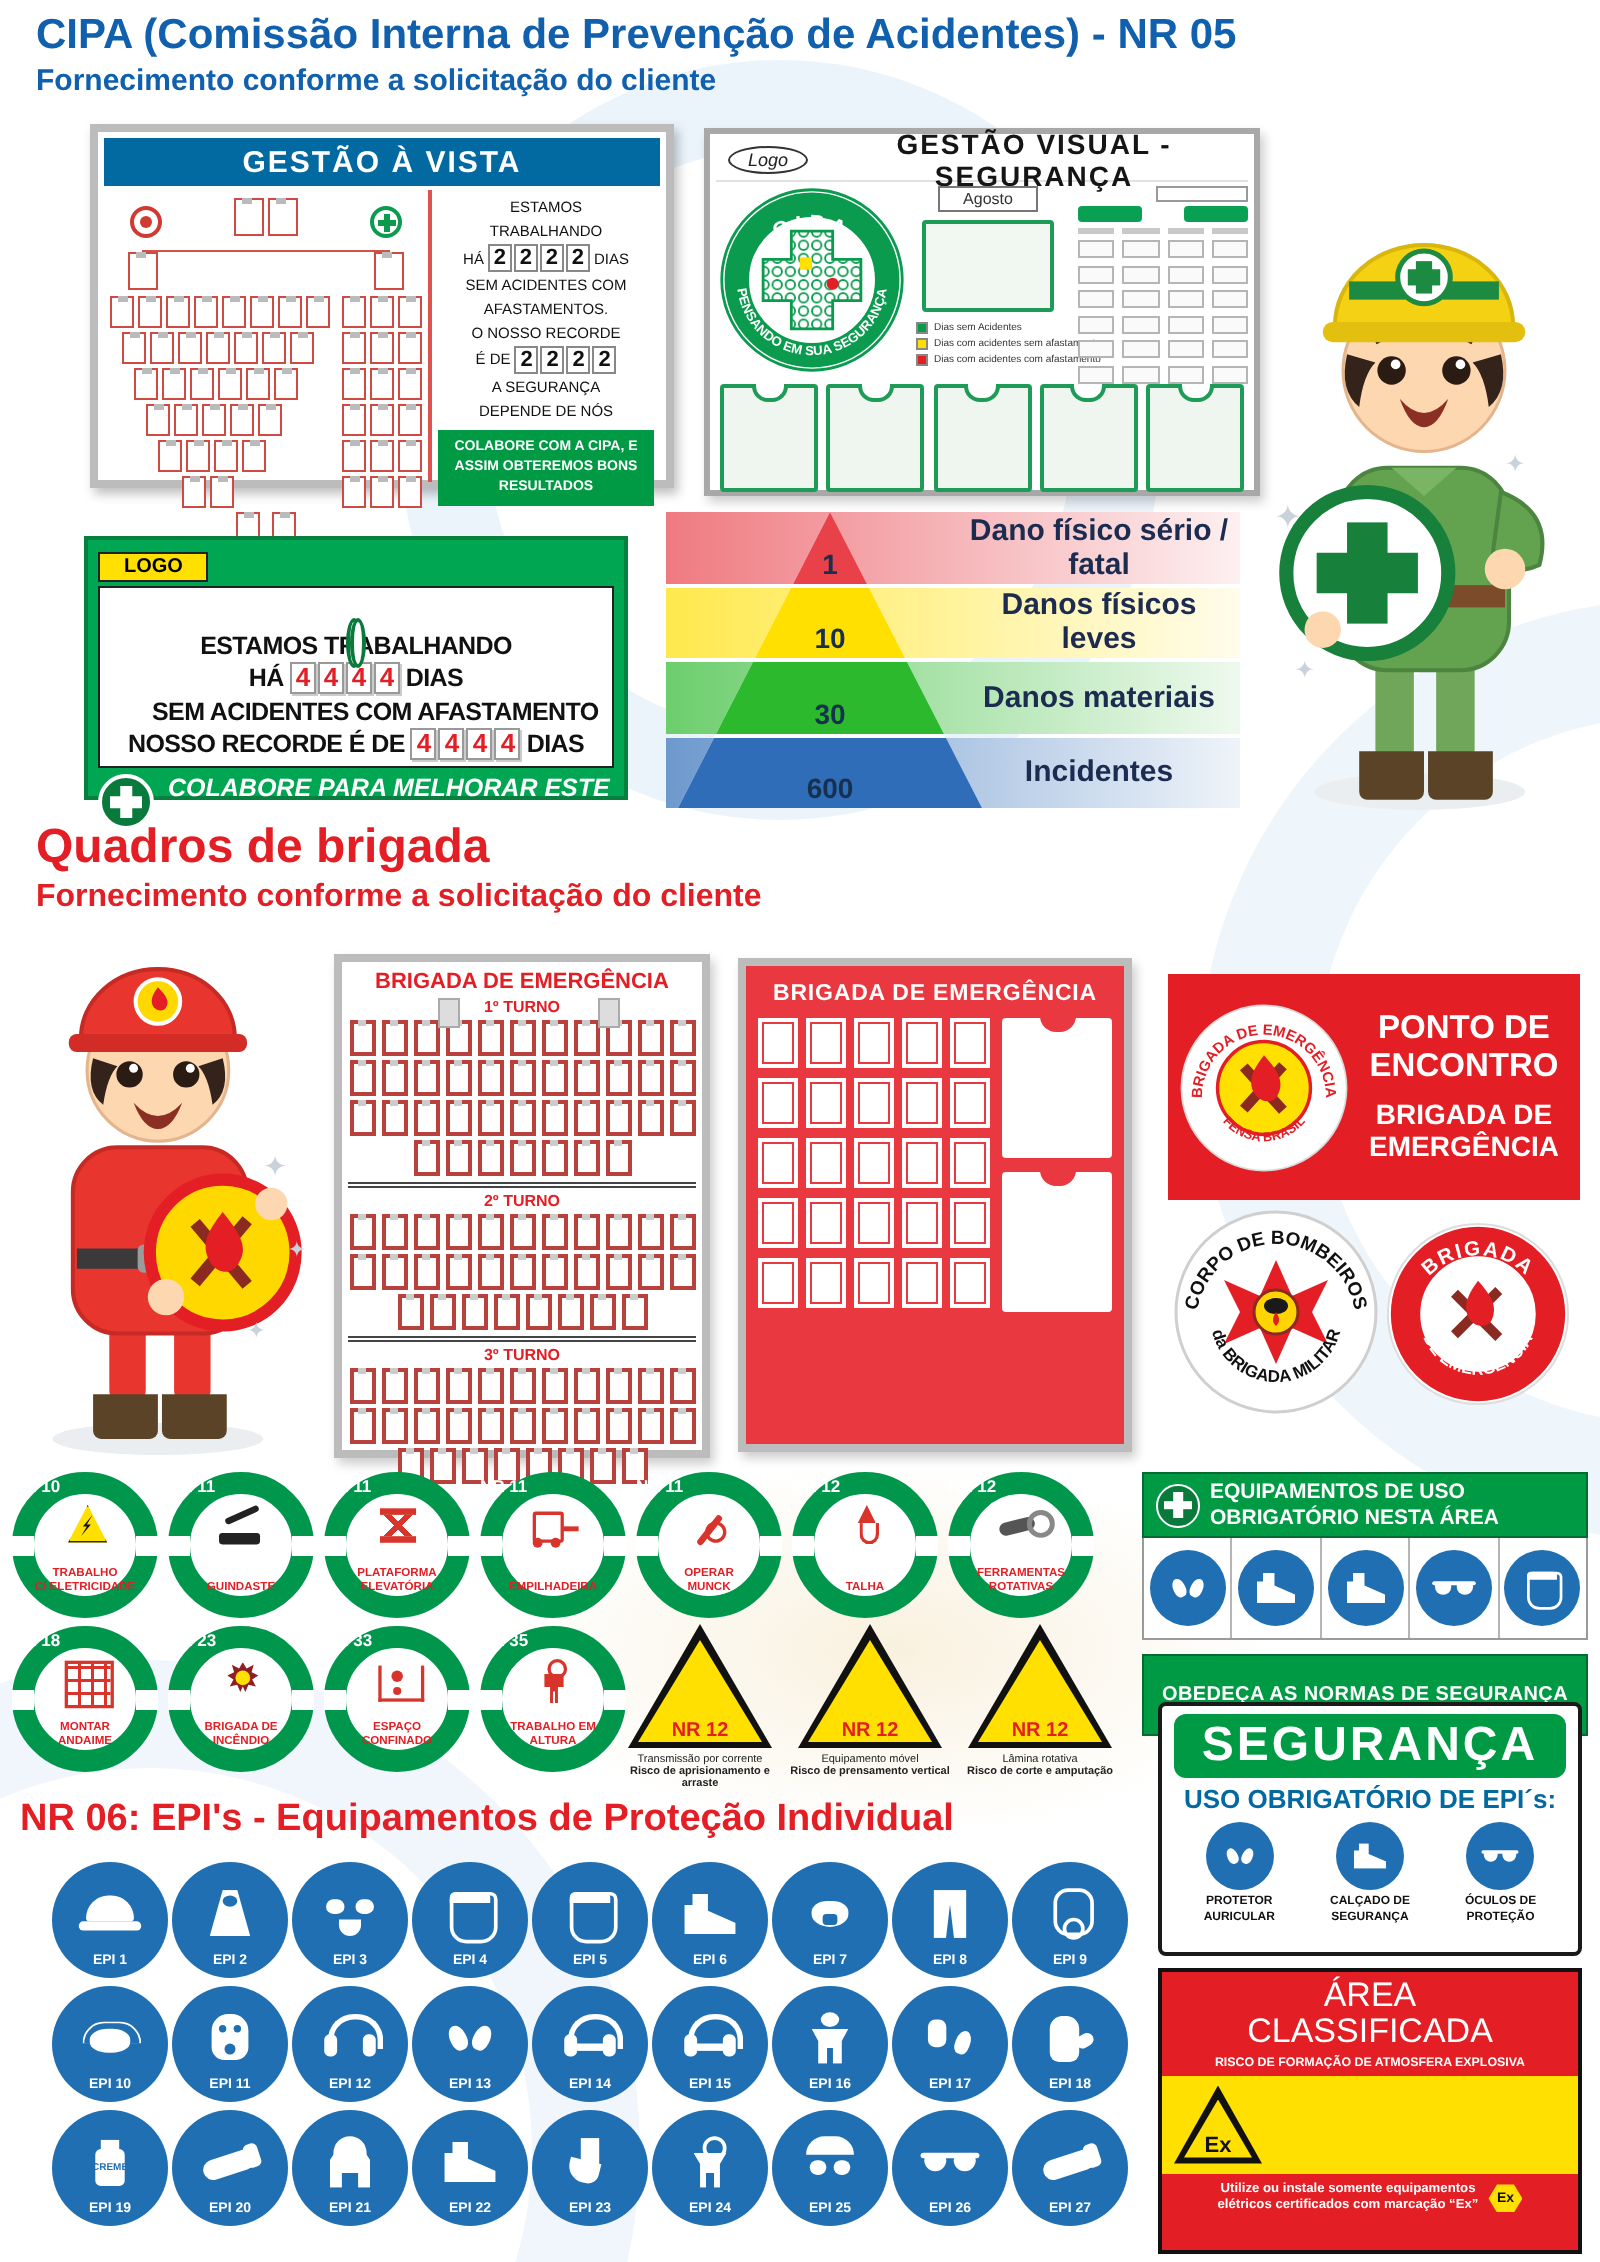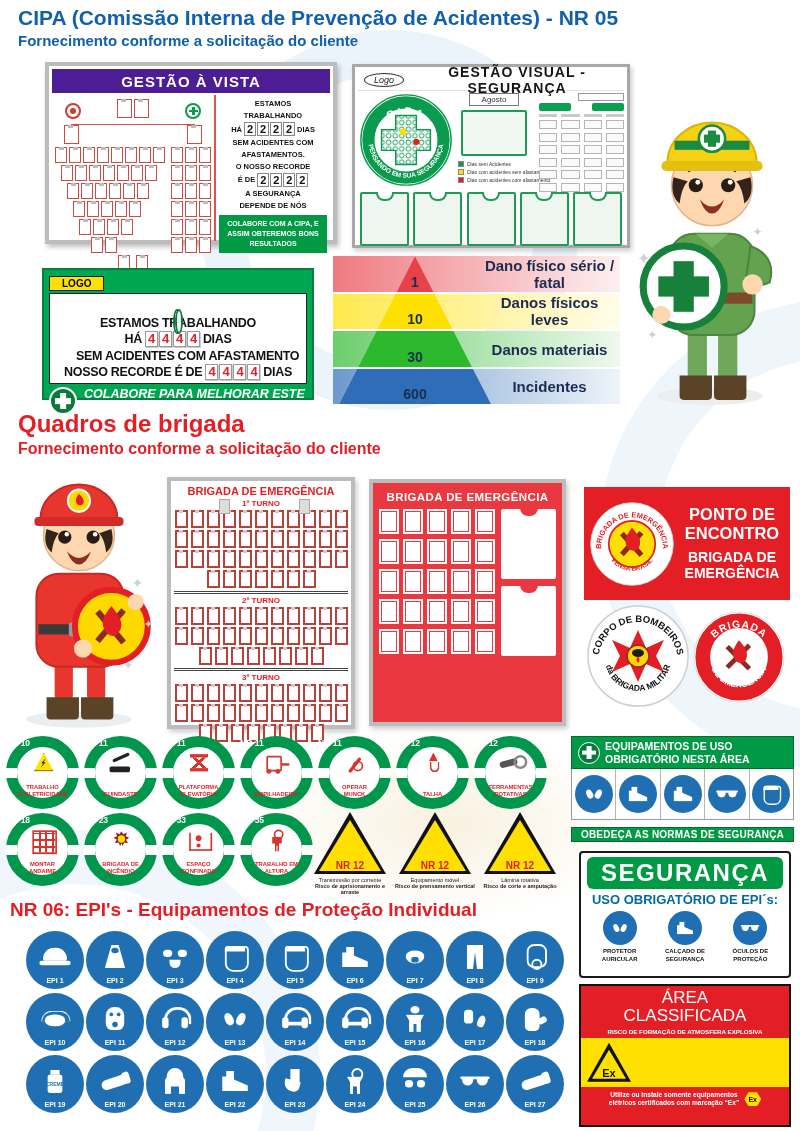--- a/index.html
+++ b/index.html
@@ -12,21 +12,21 @@
 .sw3{left:-170px;top:830px;width:490px;height:490px;border:54px solid rgba(226,238,249,.5)}
 .sw4{left:250px;top:730px;width:390px;height:190px;background:radial-gradient(ellipse at center,rgba(247,236,212,.75),transparent 70%)}
 
 #h-title{left:18px;top:6px;font-size:21px;font-weight:bold;color:#1160ad}
 #h-sub{left:18px;top:32px;font-size:15px;font-weight:bold;color:#1160ad}
 #h-brig{left:18px;top:410px;font-size:24px;font-weight:bold;color:#e31e24}
 #h-brig2{left:18px;top:440px;font-size:16px;font-weight:bold;color:#e31e24}
 #epit{left:10px;top:899px;font-size:19px;font-weight:bold;color:#e31e24}
 
 #gav{left:45px;top:62px;width:292px;height:182px;border:4px solid #bcbcbc;background:#fff;box-shadow:2px 3px 5px rgba(0,0,0,.25)}
-#gav .head{height:24px;background:#4c1d95;margin:3px 3px 2px;display:flex;align-items:center;justify-content:center;color:#fff;font-weight:bold;font-size:15px;letter-spacing:1px}
+#gav .head{height:24px;background:#0369a1;margin:3px 3px 2px;display:flex;align-items:center;justify-content:center;color:#fff;font-weight:bold;font-size:15px;letter-spacing:1px}
 #gav .body{display:flex;margin:0 3px;height:146px}
 .gav-left{width:59%;border-right:2px solid #e0524e;padding:2px 1px;position:relative}
 .slot{display:inline-block;width:12px;height:16px;border:1px solid #cf4a42;background:#fff;position:relative;margin:1px}
 .slot::before{content:"";position:absolute;top:-1px;left:3px;width:5px;height:3px;background:#bbb}
 .slot.lg{width: 15px;height:19px}
 .gav-icons{display:flex;align-items:center;justify-content:space-between;padding:0 12px;margin-top:1px}
 .mini{width:16px;height:16px;border-radius:50%;position:relative;display:inline-block}
 .mini.red{border:2px solid #cf3a32;background:#fff}
 .mini.red::after{content:"";position:absolute;left:3px;top:3px;width:6px;height:6px;border-radius:50%;background:#cf3a32}
 .mini.green{border:2px solid #0a9b4e;background:#fff}
@@ -36,21 +36,21 @@
 .mid-cards::before{content:"";position:absolute;left:18px;right:18px;top:0;border-top:1px solid #d0524a}
 .org-rows>div{display:flex;justify-content:space-between;padding:0 1px}
 .org-rows .grp{display:flex}
 .org-rows>div:nth-of-type(2) .grp:first-child{margin-left:6px}
 .org-rows>div:nth-of-type(3) .grp:first-child{margin-left:12px}
 .org-rows>div:nth-of-type(4) .grp:first-child{margin-left:18px}
 .org-rows>div:nth-of-type(5) .grp:first-child{margin-left:24px}
 .org-rows>div:nth-of-type(6) .grp:first-child{margin-left:36px}
 .org-last{text-align:center}
 .gav-right{flex:1;padding:3px 3px 0;text-align:center;color:#111}
-.gav-right .t{font-size:7.5px;font-weight:bold;line-height:1.55}
+.gav-right .t{font-size:7.5px;font-weight:normal;line-height:1.55}
 .drow{display:flex;align-items:center;justify-content:center;gap:2px;margin:1px 0}
 .drow .t{line-height:1}
 .digits{display:inline-flex;gap:1px}
 .digit{display:inline-block;min-width:12px;height:14px;border:1px solid #888;background:#fff;font-weight:bold;font-size:11px;line-height:13px;text-align:center;color:#111}
 .gav-foot{margin-top:4px;background:#009a44;color:#fff;font-size:7px;font-weight:bold;padding:4px 5px;line-height:1.4}
 
 #gv{left:352px;top:64px;width:278px;height:184px;border:3px solid #a8a8a8;background:#fff;padding:3px;box-shadow:2px 3px 5px rgba(0,0,0,.2)}
 .gv-head{display:flex;align-items:center;height:21px;border-bottom:1px solid #e2e2e2}
 .gv-logo{border:1.5px solid #333;border-radius:50%;padding:1px 9px;font-size:9px;font-style:italic;margin:0 6px;color:#222}
 .gv-title{flex:1;text-align:center;font-weight:bold;font-size:14px;letter-spacing:1px;color:#151515}
@@ -148,21 +148,21 @@
 #equip{left:571px;top:736px;width:223px}
 .eq-head{background:#009a44;border:1px solid #056b33;display:flex;align-items:center;gap:5px;padding:3px 6px}
 .eq-badge{width:22px;height:22px;border-radius:50%;background:#0a7a3c;border:1.5px solid #fff;flex:none}
 .eq-title{color:#fff;font-weight:bold;font-size:10.5px;line-height:1.2}
 .eq-title span{display:block}
 .eq-icons{display:flex;background:#fff;border:1px solid #9a9a9a;border-top:none}
 .eq-cell{flex:1;display:flex;align-items:center;justify-content:center;height:50px;border-right:1px solid #b5b5b5}
 .eq-cell:last-child{border-right:none}
 .bluec{width:38px;height:38px;border-radius:50%;background:#1f6fb2;position:relative;display:flex;align-items:center;justify-content:center}
 .bluec .pict{transform:scale(.68)}
-.eq-band{margin-top:7px;background:#009a44;border:1px solid #056b33;color:#fff;text-align:center;font-weight:bold;font-size:10px;padding:1px 0;letter-spacing:.2px}
+.eq-band{margin-top:7px;background:#009a44;border:1px solid #056b33;color:#fff;text-align:center;font-weight:bold;font-size:10px;padding:14px 0;letter-spacing:.2px}
 
 #seg{left:579px;top:851px;width:212px;height:127px;background:#fff;border:2.5px solid #1a1a1a;border-radius:4px;padding:4px 6px;text-align:center}
 .seg-band{background:#009a44;border-radius:6px;color:#fff;font-weight:bold;font-size:24px;letter-spacing:1.5px;padding:2px 0}
 .seg-sub{font-weight:bold;font-size:13px;color:#0369a1;margin-top:3px}
 .seg-icons{display:flex;justify-content:space-around;margin-top:4px}
 .seg-item{width:62px}
 .seg-item .bluec{width:34px;height:34px;margin:0 auto}
 .seg-item .bluec .pict{transform:scale(.58)}
 .seg-lb{font-size:6px;font-weight:bold;margin-top:3px;line-height:1.25;color:#111}
 .seg-lb span{display:block}

